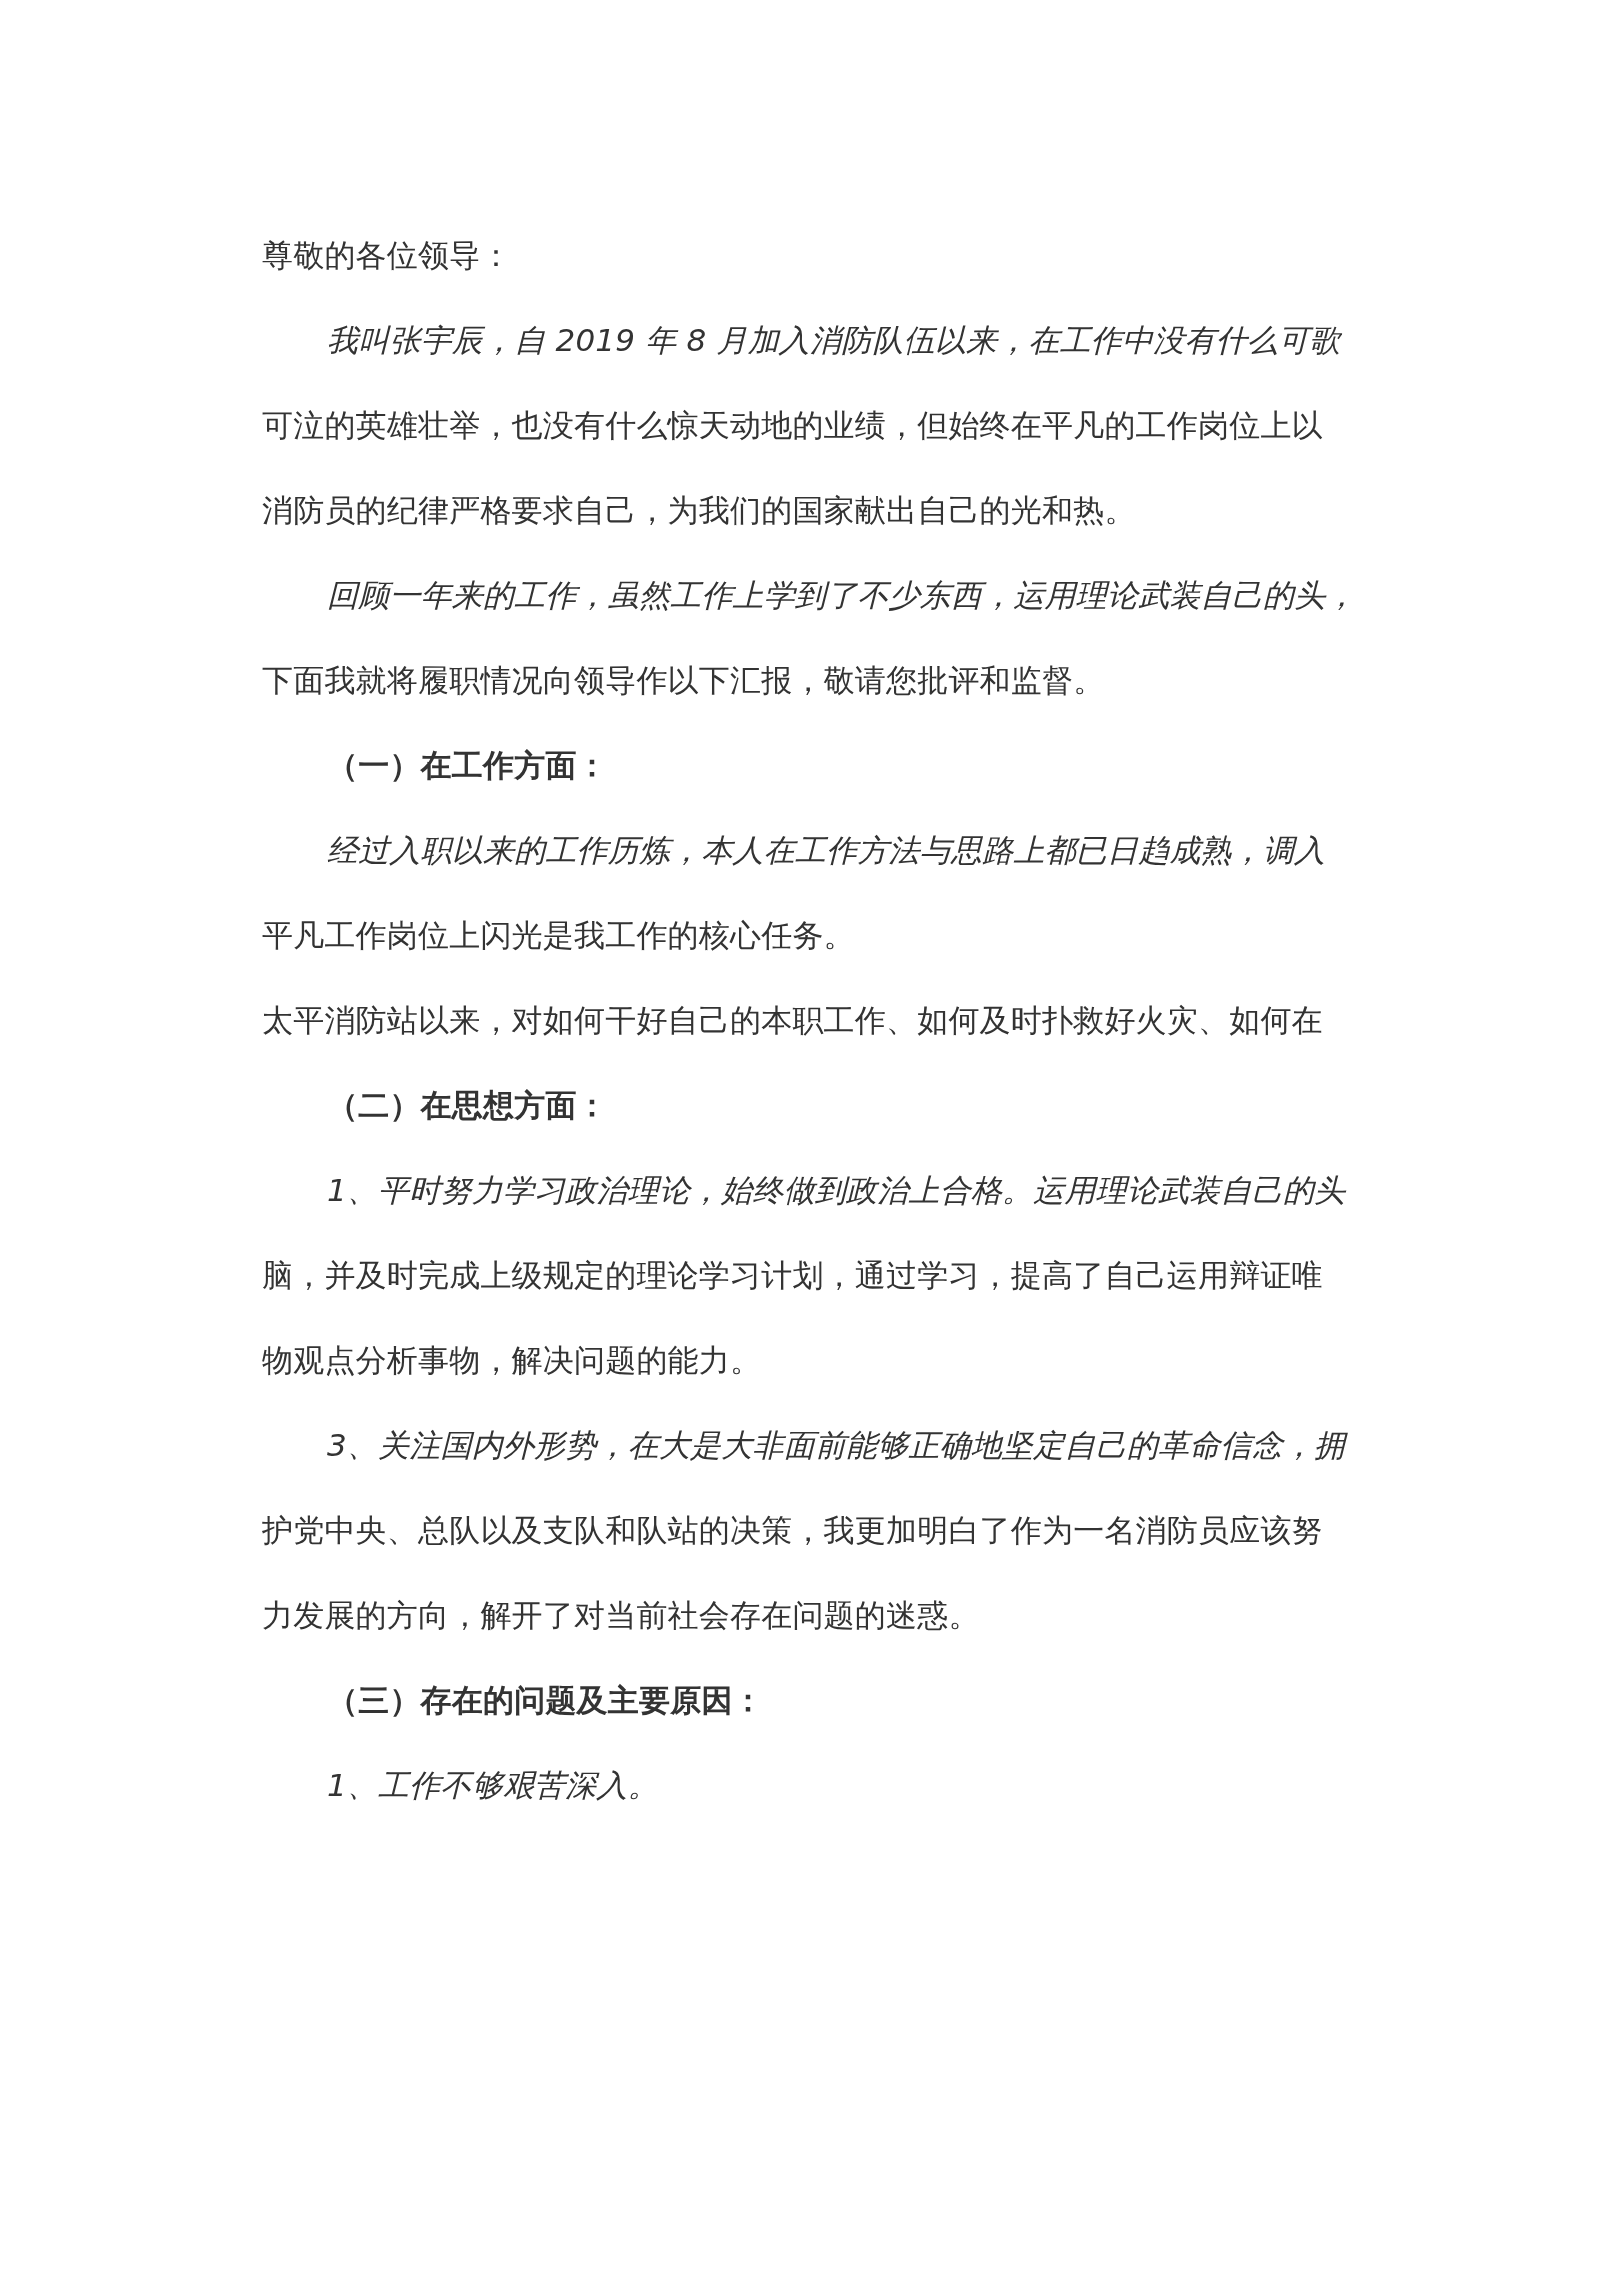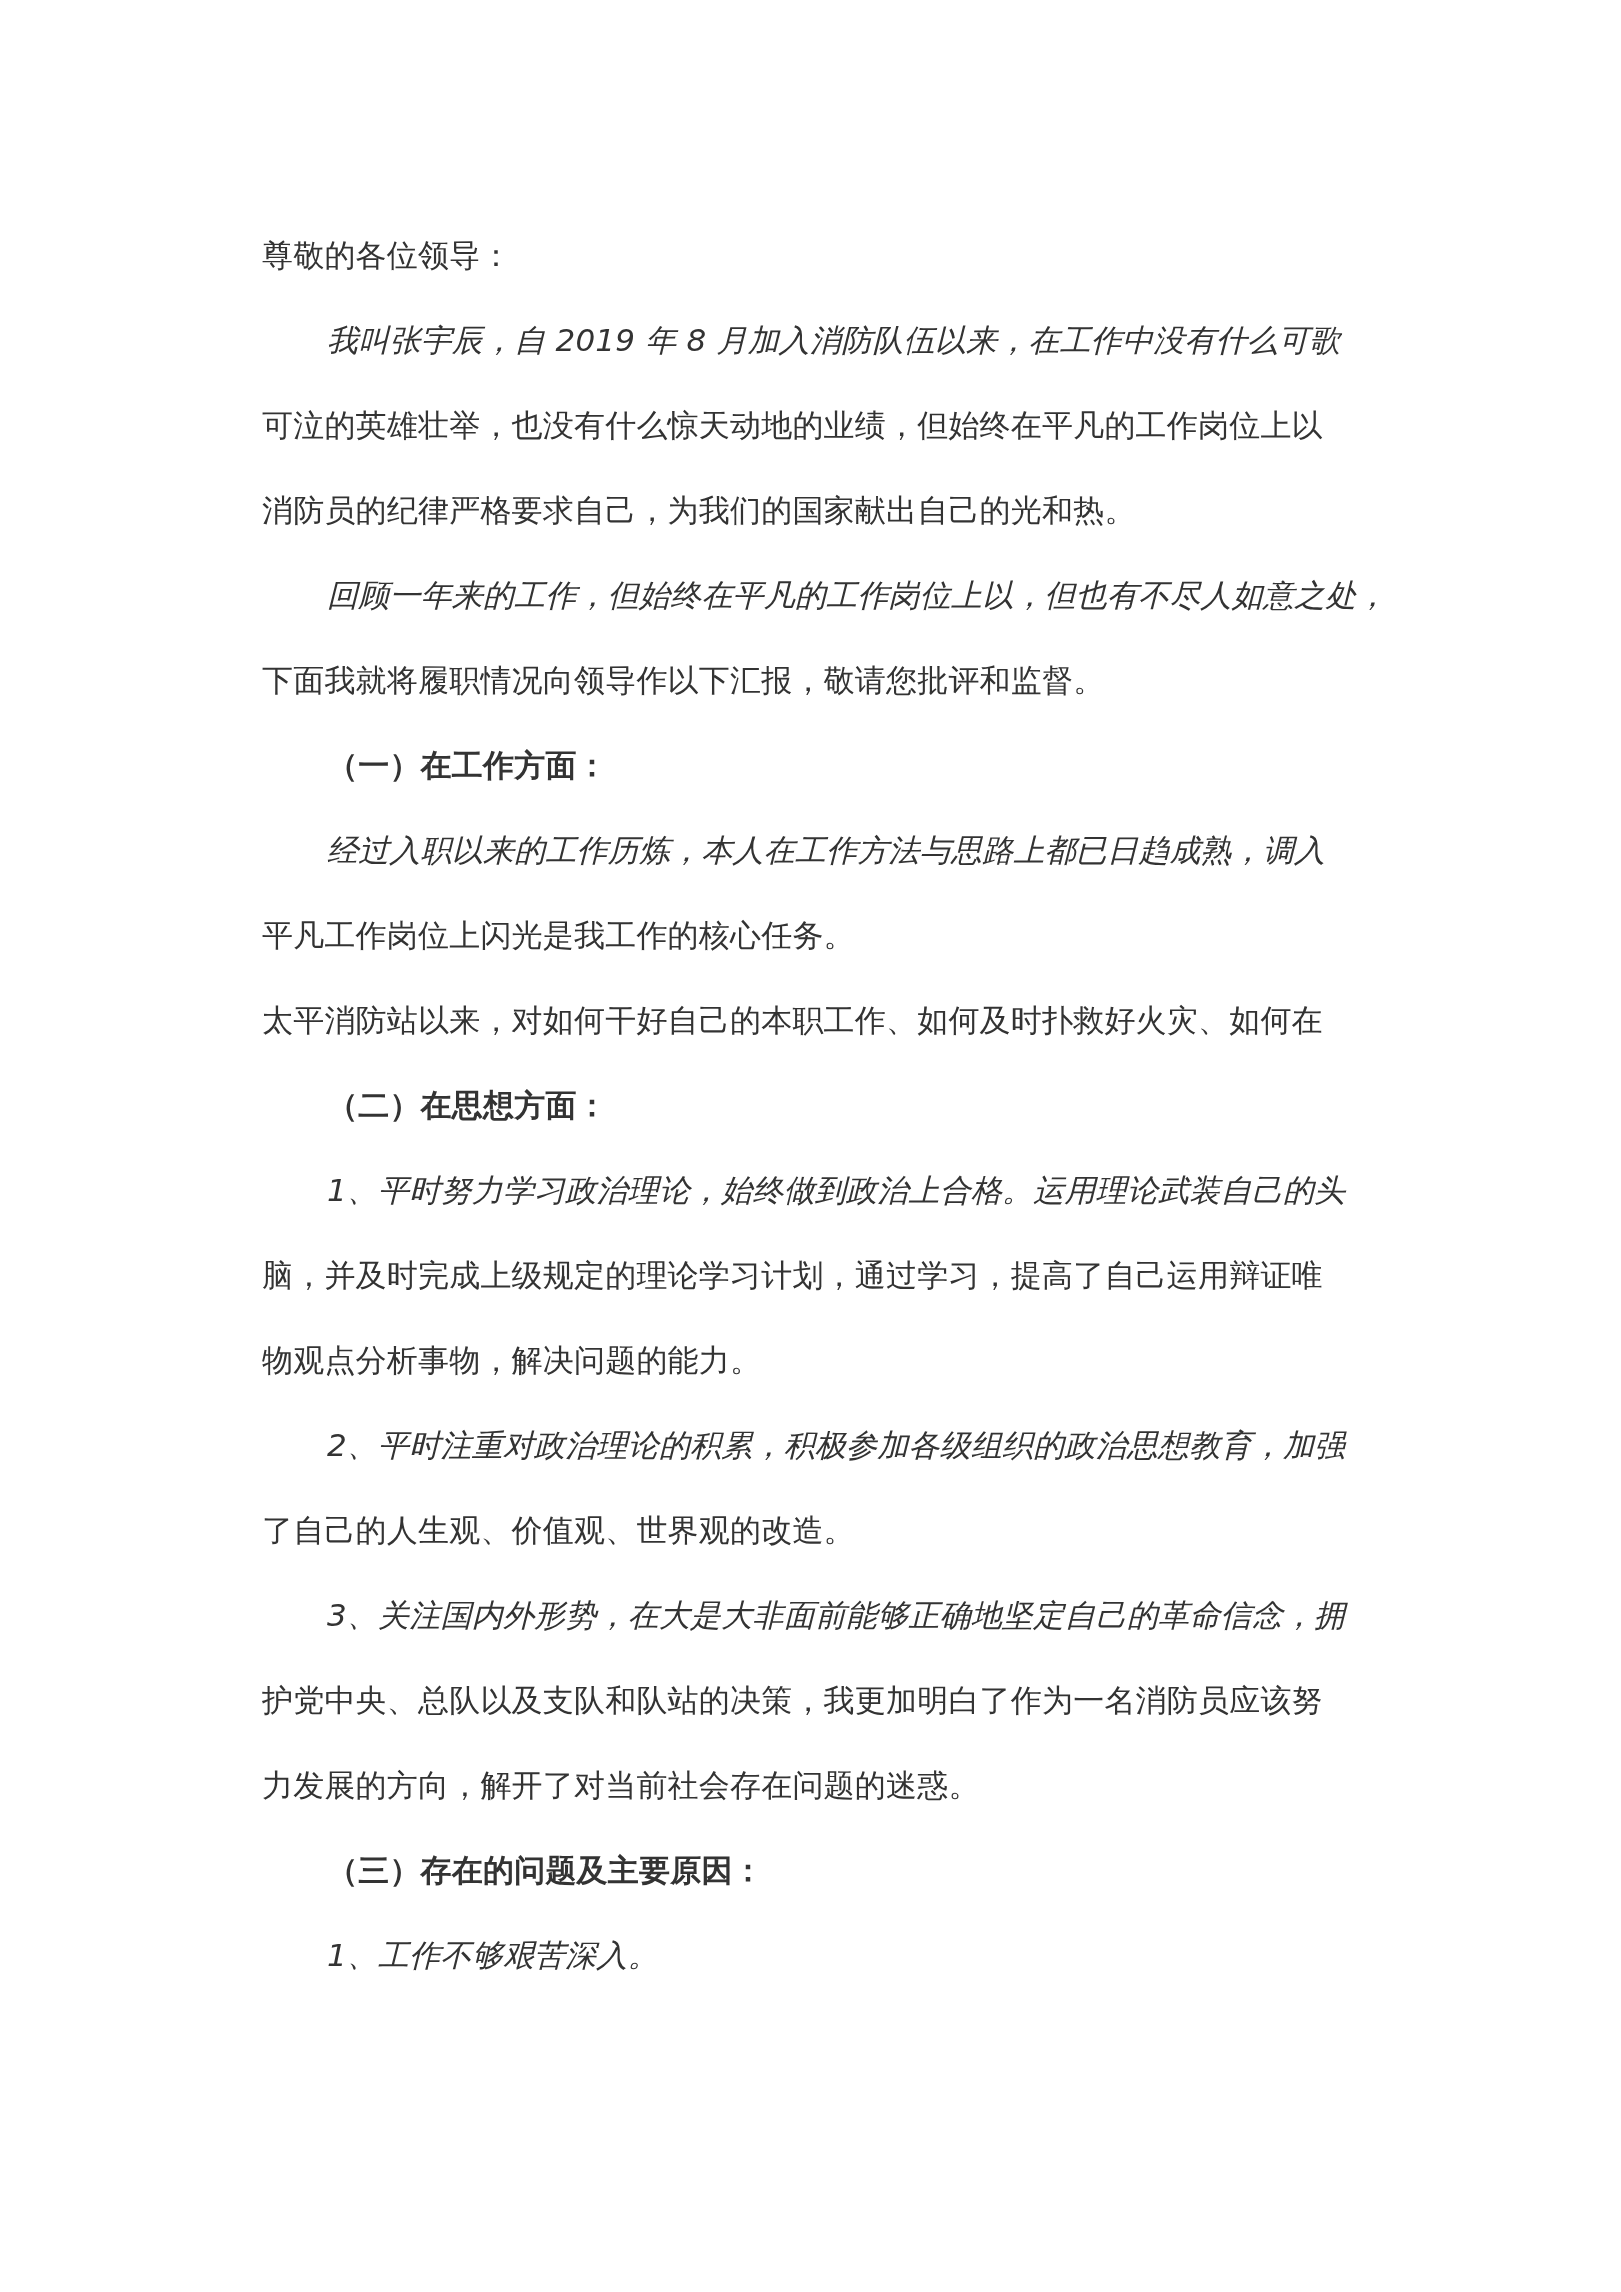--- a/index.html
+++ b/index.html
@@ -44,44 +44,40 @@
 <div class="page">
   <span class="line">尊敬的各位领导：</span>
 
   <div>
     <span class="line indent">我叫张宇辰，自 2019 年 8 月加入消防队伍以来，在工作中没有什么可歌</span>
     <span class="line">可泣的英雄壮举，也没有什么惊天动地的业绩，但始终在平凡的工作岗位上以</span>
     <span class="line">消防员的纪律严格要求自己，为我们的国家献出自己的光和热。</span>
   </div>
 
   <div>
-    <span class="line indent">回顾一年来的工作，但始终在平凡的工作岗位上以，但也有不尽人如意之处，</span>
+    <span class="line indent">回顾一年来的工作，虽然工作上学到了不少东西，运用理论武装自己的头，</span>
     <span class="line">下面我就将履职情况向领导作以下汇报，敬请您批评和监督。</span>
   </div>
 
   <span class="line heading">（一）在工作方面：</span>
 
   <div>
     <span class="line indent">经过入职以来的工作历炼，本人在工作方法与思路上都已日趋成熟，调入</span>
     <span class="line">平凡工作岗位上闪光是我工作的核心任务。</span>
     <span class="line">太平消防站以来，对如何干好自己的本职工作、如何及时扑救好火灾、如何在</span>
   </div>
 
   <span class="line heading">（二）在思想方面：</span>
 
   <div>
     <span class="line indent">1、平时努力学习政治理论，始终做到政治上合格。运用理论武装自己的头</span>
     <span class="line">脑，并及时完成上级规定的理论学习计划，通过学习，提高了自己运用辩证唯</span>
     <span class="line">物观点分析事物，解决问题的能力。</span>
   </div>
 
-  <div>
-    <span class="line indent">2、平时注重对政治理论的积累，积极参加各级组织的政治思想教育，加强</span>
-    <span class="line">了自己的人生观、价值观、世界观的改造。</span>
-  </div>
 
   <div>
     <span class="line indent">3、关注国内外形势，在大是大非面前能够正确地坚定自己的革命信念，拥</span>
     <span class="line">护党中央、总队以及支队和队站的决策，我更加明白了作为一名消防员应该努</span>
     <span class="line">力发展的方向，解开了对当前社会存在问题的迷惑。</span>
   </div>
 
   <span class="line heading">（三）存在的问题及主要原因：</span>
 
   <div>

